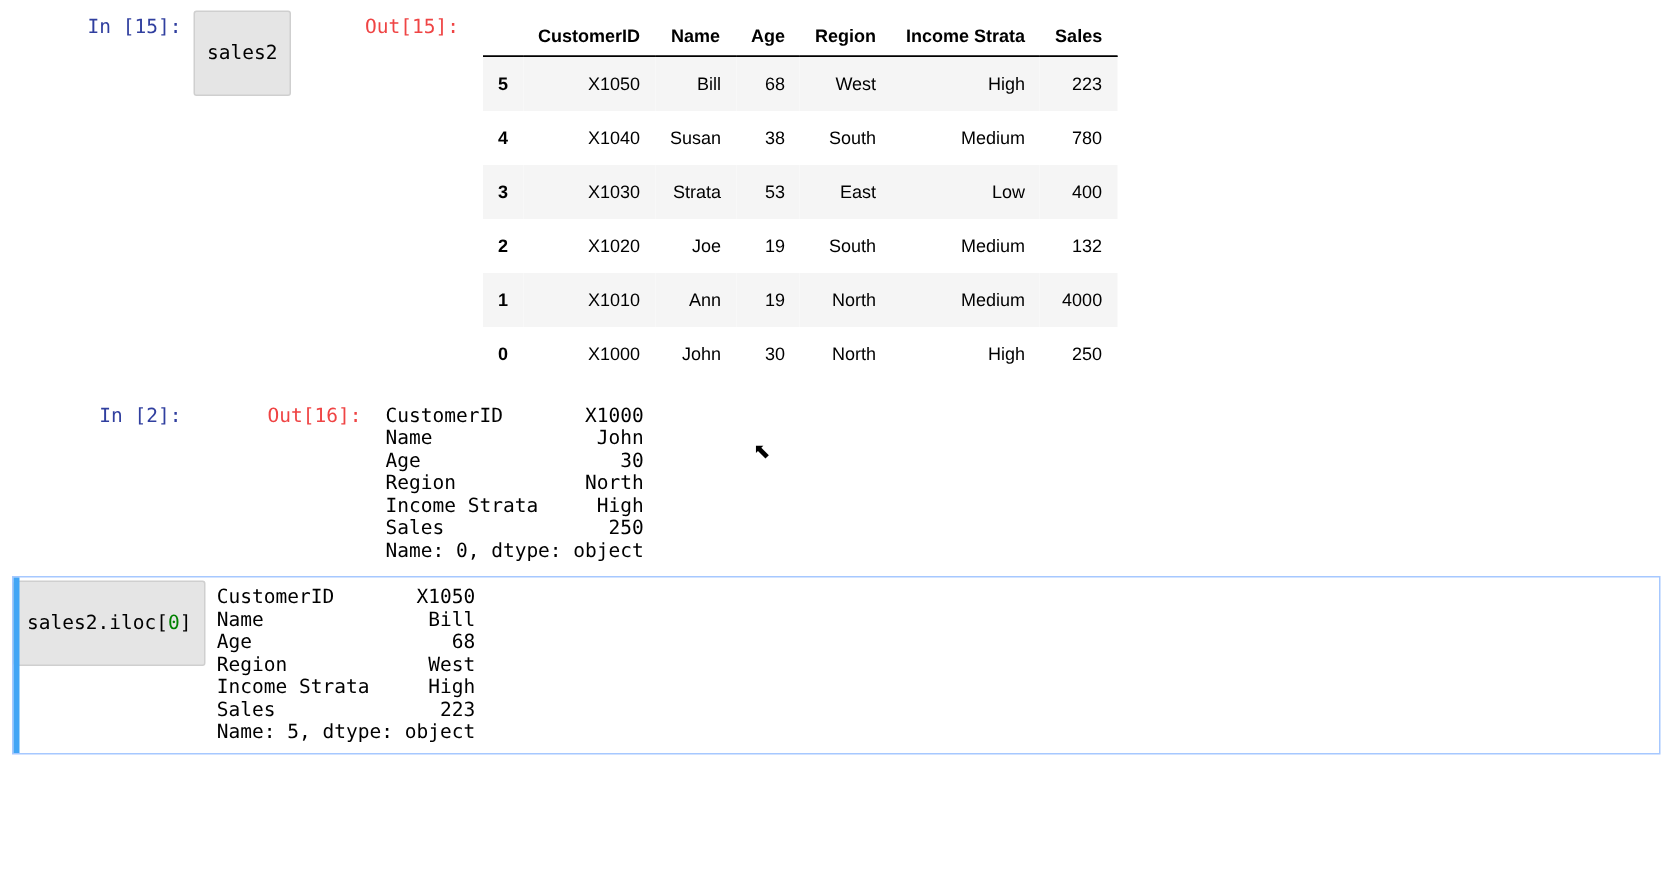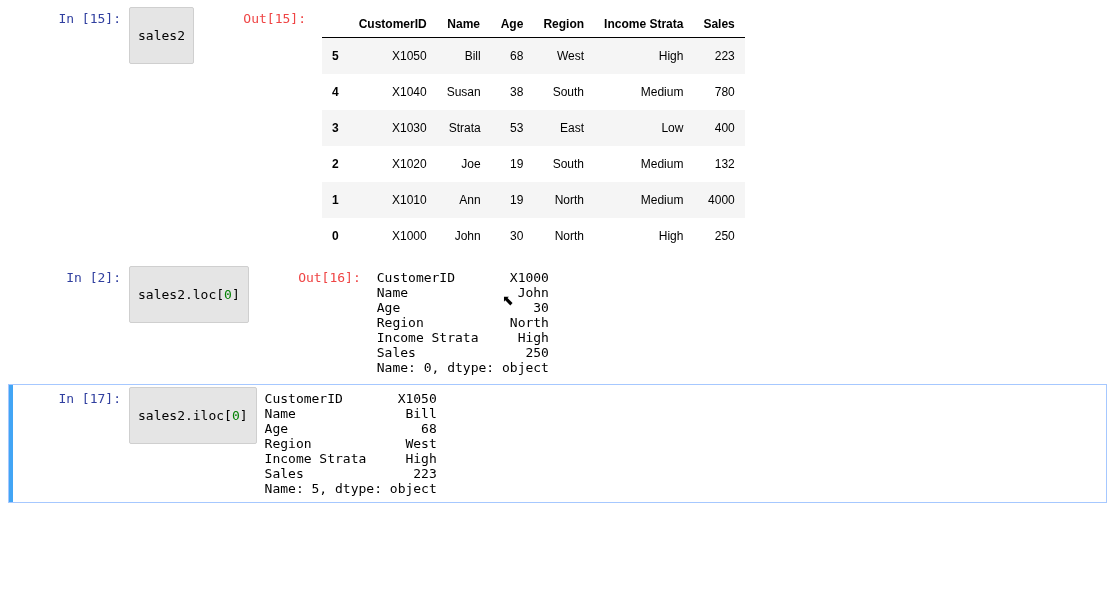--- a/index.html
+++ b/index.html
@@ -178,37 +178,35 @@
             </tr>
           </tbody>
         </table>
       </div>
     </div>
   </div>
 
   <div class="cell">
     <div class="row">
       <div class="prompt">In [2]:</div>
-      <div class="input-area"><span>sales2.loc[</span><span class="code-num">0</span><span>]</span></div>
     </div>
     <div class="row">
       <div class="prompt out">Out[16]:</div>
       <div class="output-area">CustomerID       X1000
 Name              John
 Age                 30
 Region           North
 Income Strata     High
 Sales              250
 Name: 0, dtype: object</div>
     </div>
   </div>
 
   <div class="cell selected">
     <div class="row">
-      <div class="prompt">In [17]:</div>
       <div class="input-area"><span>sales2.iloc[</span><span class="code-num">0</span><span>]</span></div>
     </div>
     <div class="row">
       <div class="output-area">CustomerID       X1050
 Name              Bill
 Age                 68
 Region            West
 Income Strata     High
 Sales              223
 Name: 5, dtype: object</div>

